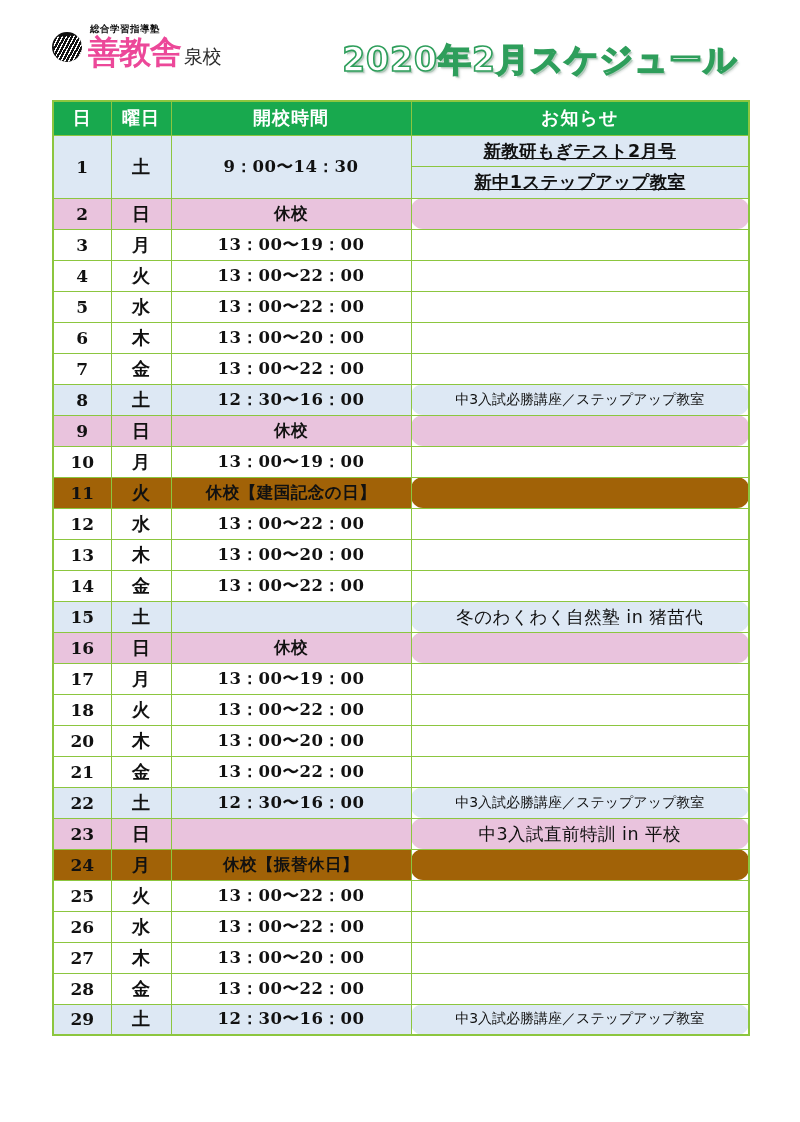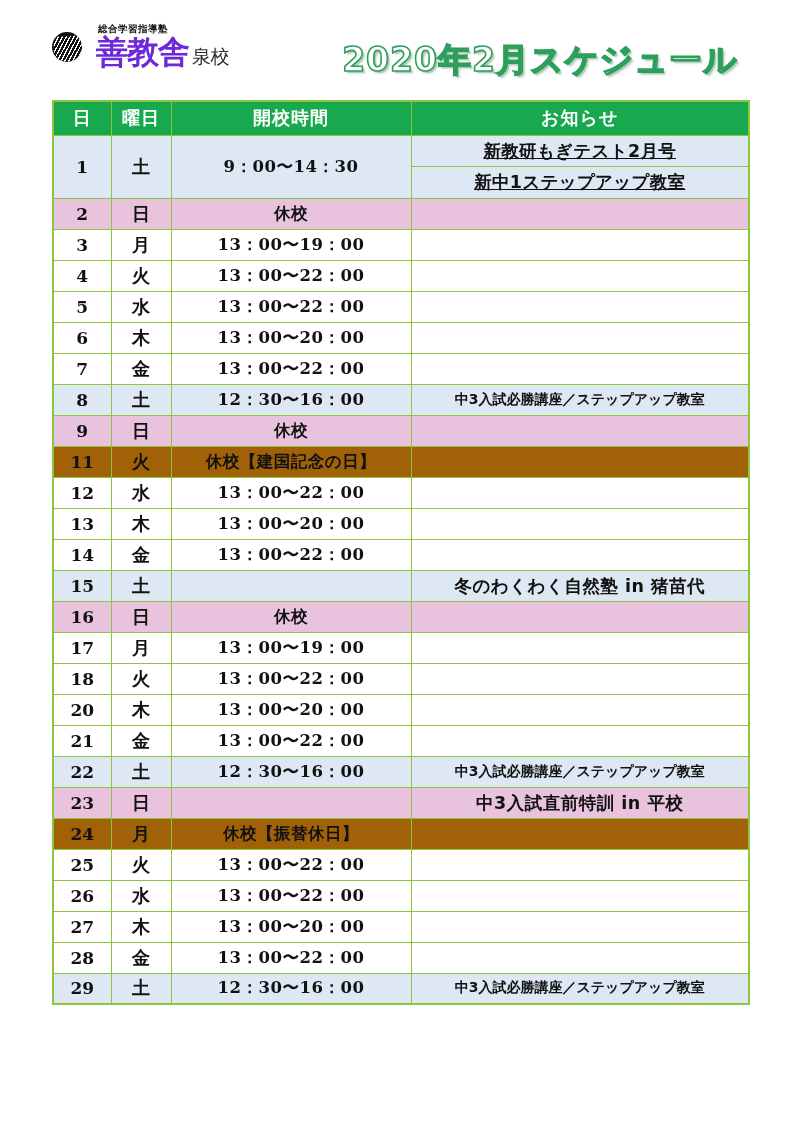--- a/index.html
+++ b/index.html
@@ -19,21 +19,21 @@
   
   .header {
     position: relative;
     height: 100px;
   }
   .logo-block {
     position: absolute;
     left: 52px; top: 24px;
     display: flex;
     align-items: flex-end;
-    gap: 10px;
+    gap: 2px;
   }
   .logo-mark {
     position: relative;
     width: 34px; height: 40px;
     margin-bottom: 2px;
   }
   .logo-mark .ball {
     position: absolute;
     left: 0; top: 6px;
     width: 30px; height: 30px;
@@ -66,21 +66,21 @@
     margin-bottom: 2px;
     margin-left: 2px;
   }
   .logo-name-row {
     display: flex;
     align-items: baseline;
   }
   .logo-name {
     font-size: 32px;
     font-weight: 900;
-    color: #6d28d9;
+    color: #ec4899;
     letter-spacing: -1px;
     font-family: "DejaVu Serif", "Liberation Serif", serif;
   }
   .logo-branch {
     font-size: 19px;
     font-weight: 400;
     color: #2b2b2b;
     margin-left: 3px;
     letter-spacing: -0.5px;
   }
@@ -151,22 +151,23 @@
   }
   .cell-time {
     font-size: 16.5px;
     font-weight: 700;
     color: #111111;
     letter-spacing: 0.5px;
     font-family: "DejaVu Serif", "Liberation Serif", serif;
   }
   .cell-note {
     font-size: 14px;
-    font-weight: 700;
-    color: #111111;
+    font-weight: 400;
+    color: #111111;
+    border-radius: 12px;
   }
   .cell-note.big {
     font-size: 17.5px;
     letter-spacing: 0.5px;
   }
 
   
   tr.weekday td { background: #ffffff; }
   tr.sat td     { background: #dde8f4; }
   tr.sun td     { background: #e9c3dd; }
@@ -278,20 +279,26 @@
             <td class="cell-dow">土</td>
             <td class="cell-time">12：30〜16：00</td>
             <td class="cell-note">中3入試必勝講座／ステップアップ教室</td>
           </tr>
           <tr class="sun">
             <td class="cell-day">9</td>
             <td class="cell-dow">日</td>
             <td class="cell-time">休校</td>
             <td class="cell-note"></td>
           </tr>
+          <tr class="weekday">
+            <td class="cell-day">10</td>
+            <td class="cell-dow">月</td>
+            <td class="cell-time">13：00〜19：00</td>
+            <td class="cell-note"></td>
+          </tr>
           <tr class="holiday">
             <td class="cell-day">11</td>
             <td class="cell-dow">火</td>
             <td class="cell-time">休校【建国記念の日】</td>
             <td class="cell-note"></td>
           </tr>
           <tr class="weekday">
             <td class="cell-day">12</td>
             <td class="cell-dow">水</td>
             <td class="cell-time">13：00〜22：00</td>

